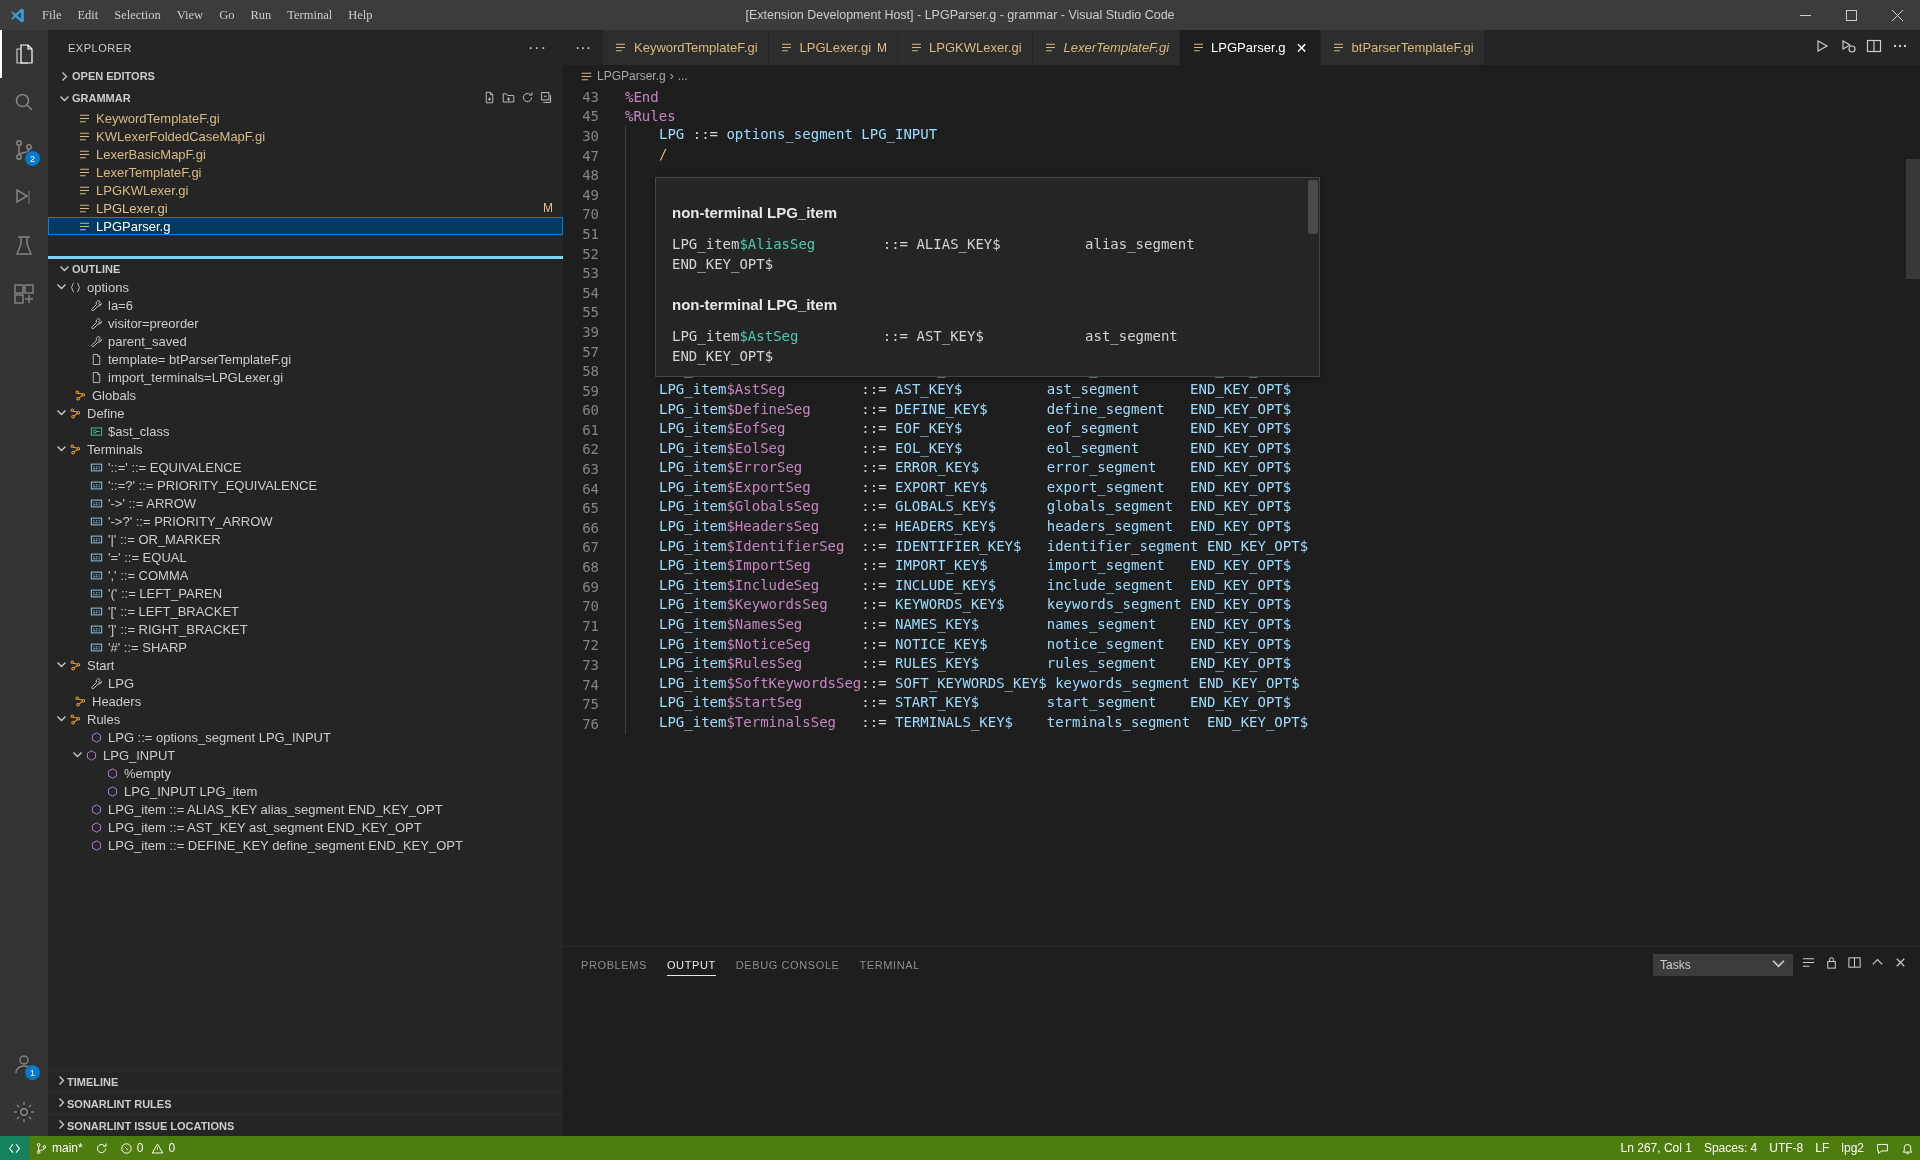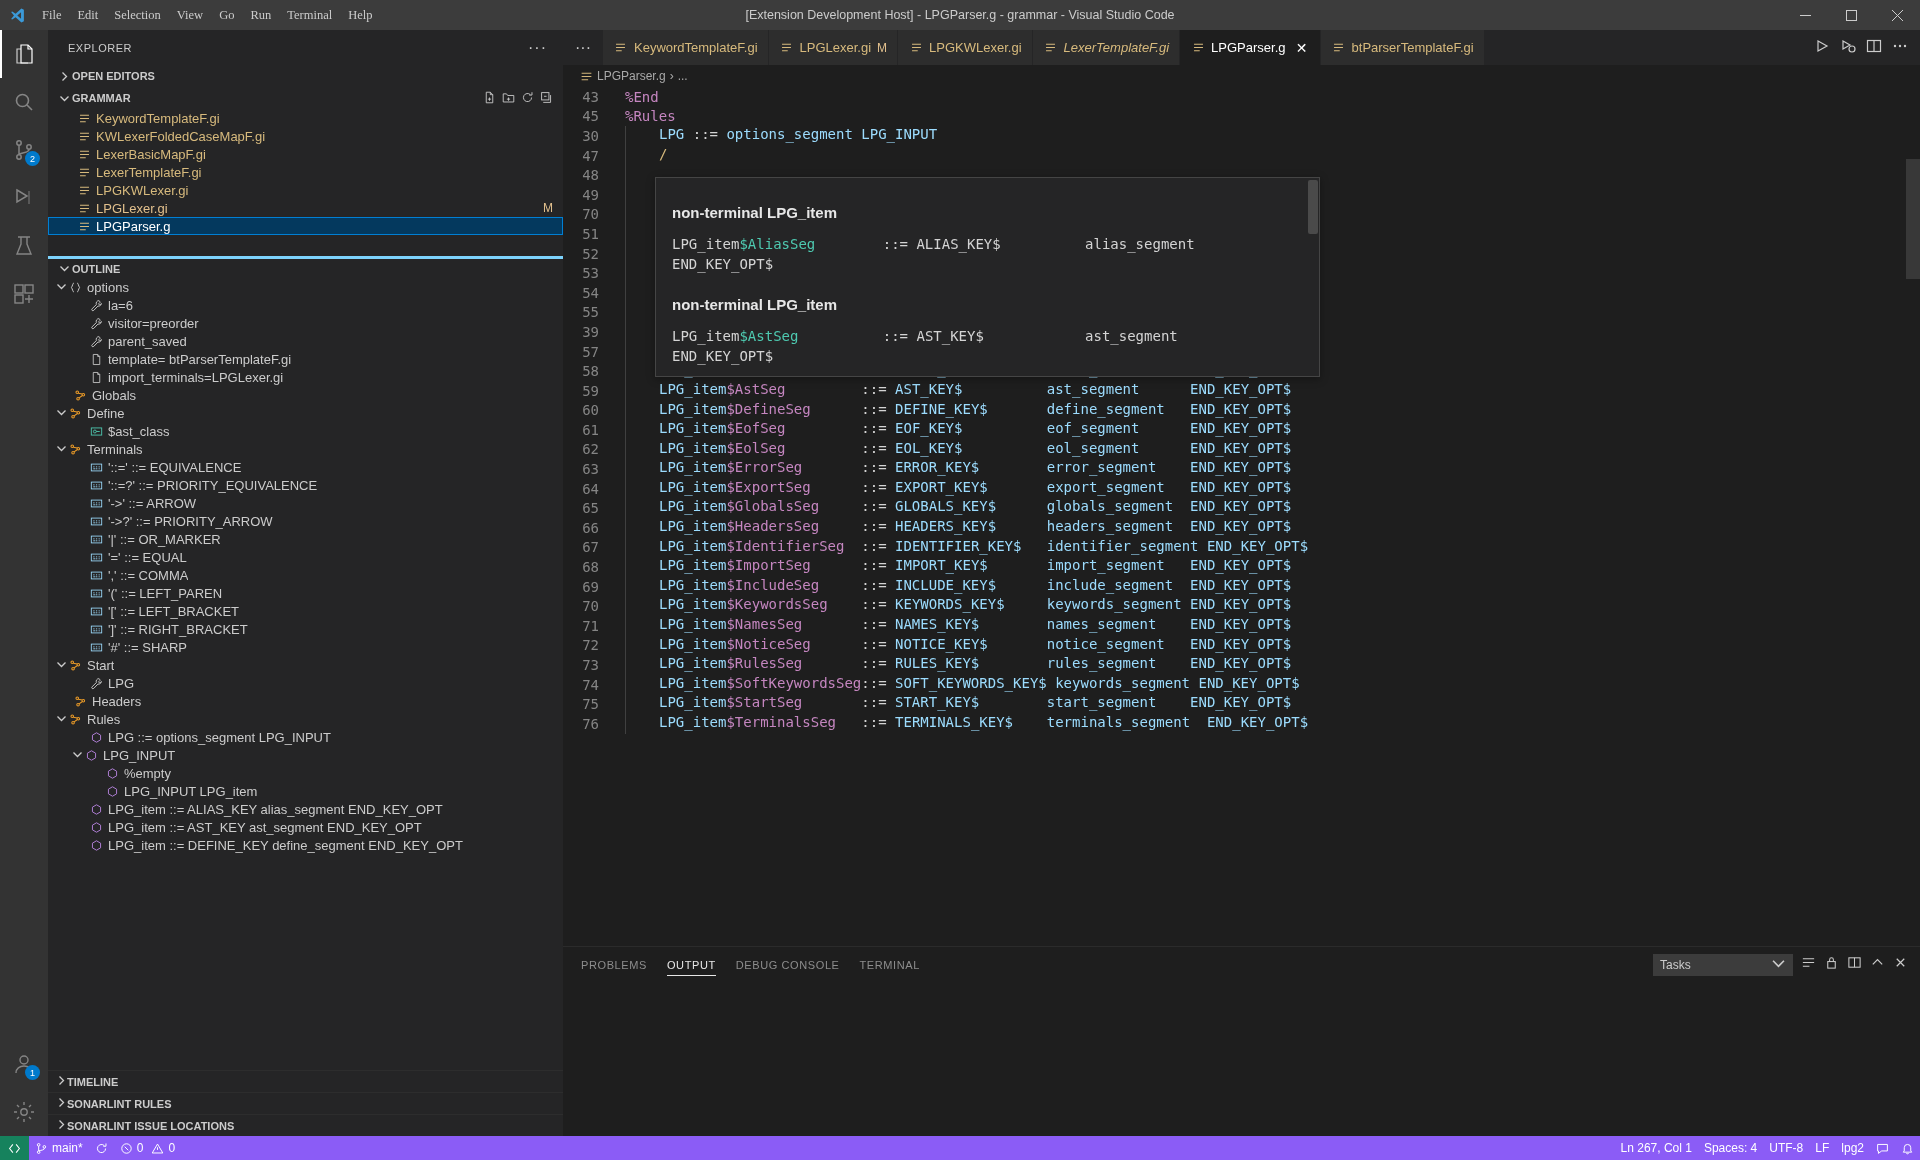--- a/index.html
+++ b/index.html
@@ -186,21 +186,21 @@
   .panel-select {
     background: #3c3c3c; border: 1px solid #3c3c3c; color: #cccccc; height: 22px;
     width: 140px; display:flex; align-items:center; padding: 0 6px; font-size: 12px;
     justify-content: space-between;
   }
   .panel-right svg { width: 15px; height: 15px; color:#cccccc; }
   .panel-body { flex:1 1 auto; }
 
   
   .statusbar {
-    height: 24px; flex: 0 0 24px; background: #8b5cf6; display: flex; align-items: center;
+    height: 24px; flex: 0 0 24px; background: #4d7c0f; display: flex; align-items: center;
     color: #ffffff; font-size: 12px;
   }
   .sb-left, .sb-right { display: flex; align-items: center; height: 100%; }
   .sb-right { margin-left: auto; }
   .sb-item { height: 100%; display: flex; align-items: center; padding: 0 6px; gap: 4px; white-space: nowrap;}
   .sb-item svg { width: 13px; height: 13px; }
   .sb-remote { background: #16825d; padding: 0 8px; }
 </style>
 </head>
 <body>

